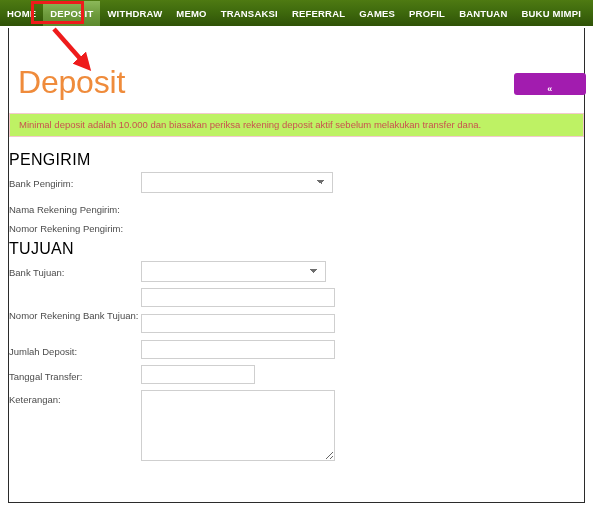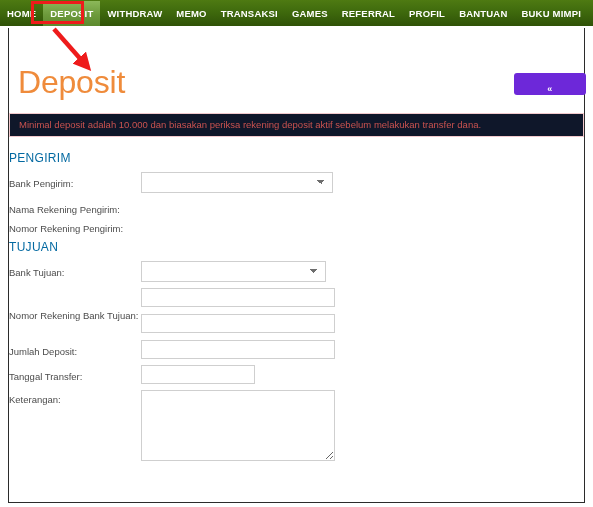--- a/index.html
+++ b/index.html
@@ -83,58 +83,58 @@
     font-weight: normal;
     line-height: 38px;
     letter-spacing: -0.2px;
   }
   #back-button {
     position: absolute;
     left: 514px;
     top: 73px;
     width: 72px;
     height: 22px;
-    background: #6d28d9;
+    background: #a21caf;
     border: none;
     border-radius: 3px;
     color: #ffffff;
     font-size: 9px;
     font-weight: bold;
     letter-spacing: 0.3px;
     font-family: "Liberation Sans", sans-serif;
     cursor: pointer;
     padding: 11px;
   }
 
   
   #alert {
     position: absolute;
     left: 9px;
     top: 113px;
     width: 575px;
     height: 24px;
-    background: #0f172a;
+    background: #bef264;
     border: 1px solid #f3c9cc;
     box-sizing: border-box;
     display: flex;
     align-items: center;
     padding-left: 9px;
   }
   #alert-text {
     color: #c9524f;
     font-size: 9.5px;
     line-height: 12px;
   }
 
   
   .section-heading {
     position: absolute;
     left: 9px;
-    font-size: 12px;
-    color: #0369a1;
+    font-size: 16px;
+    color: #000000;
     letter-spacing: 0.3px;
     font-weight: normal;
     text-align: right;
   }
   #heading-pengirim { top: 151px; }
   #heading-tujuan   { top: 240px; }
 
   .field-label {
     position: absolute;
     left: 9px;
@@ -194,22 +194,22 @@
 <body>
 
 <div id="page">
 
   <div id="navbar">
     <div class="nav-item">HOME</div>
     <div class="nav-item active">DEPOSIT</div>
     <div class="nav-item">WITHDRAW</div>
     <div class="nav-item">MEMO</div>
     <div class="nav-item">TRANSAKSI</div>
+    <div class="nav-item">REFERRAL</div>
     <div class="nav-item">GAMES</div>
-    <div class="nav-item">REFERRAL</div>
     <div class="nav-item">PROFIL</div>
     <div class="nav-item">BANTUAN</div>
     <div class="nav-item">BUKU MIMPI</div>
   </div>
 
   <div id="anno-box"></div>
   <svg id="anno-arrow" viewBox="0 0 70 54">
     <defs>
       <marker id="arrowhead" markerWidth="4" markerHeight="4" refX="1.6" refY="2" orient="auto">
         <polygon points="0,0 4,2 0,4" fill="#ee1b1b"></polygon>

